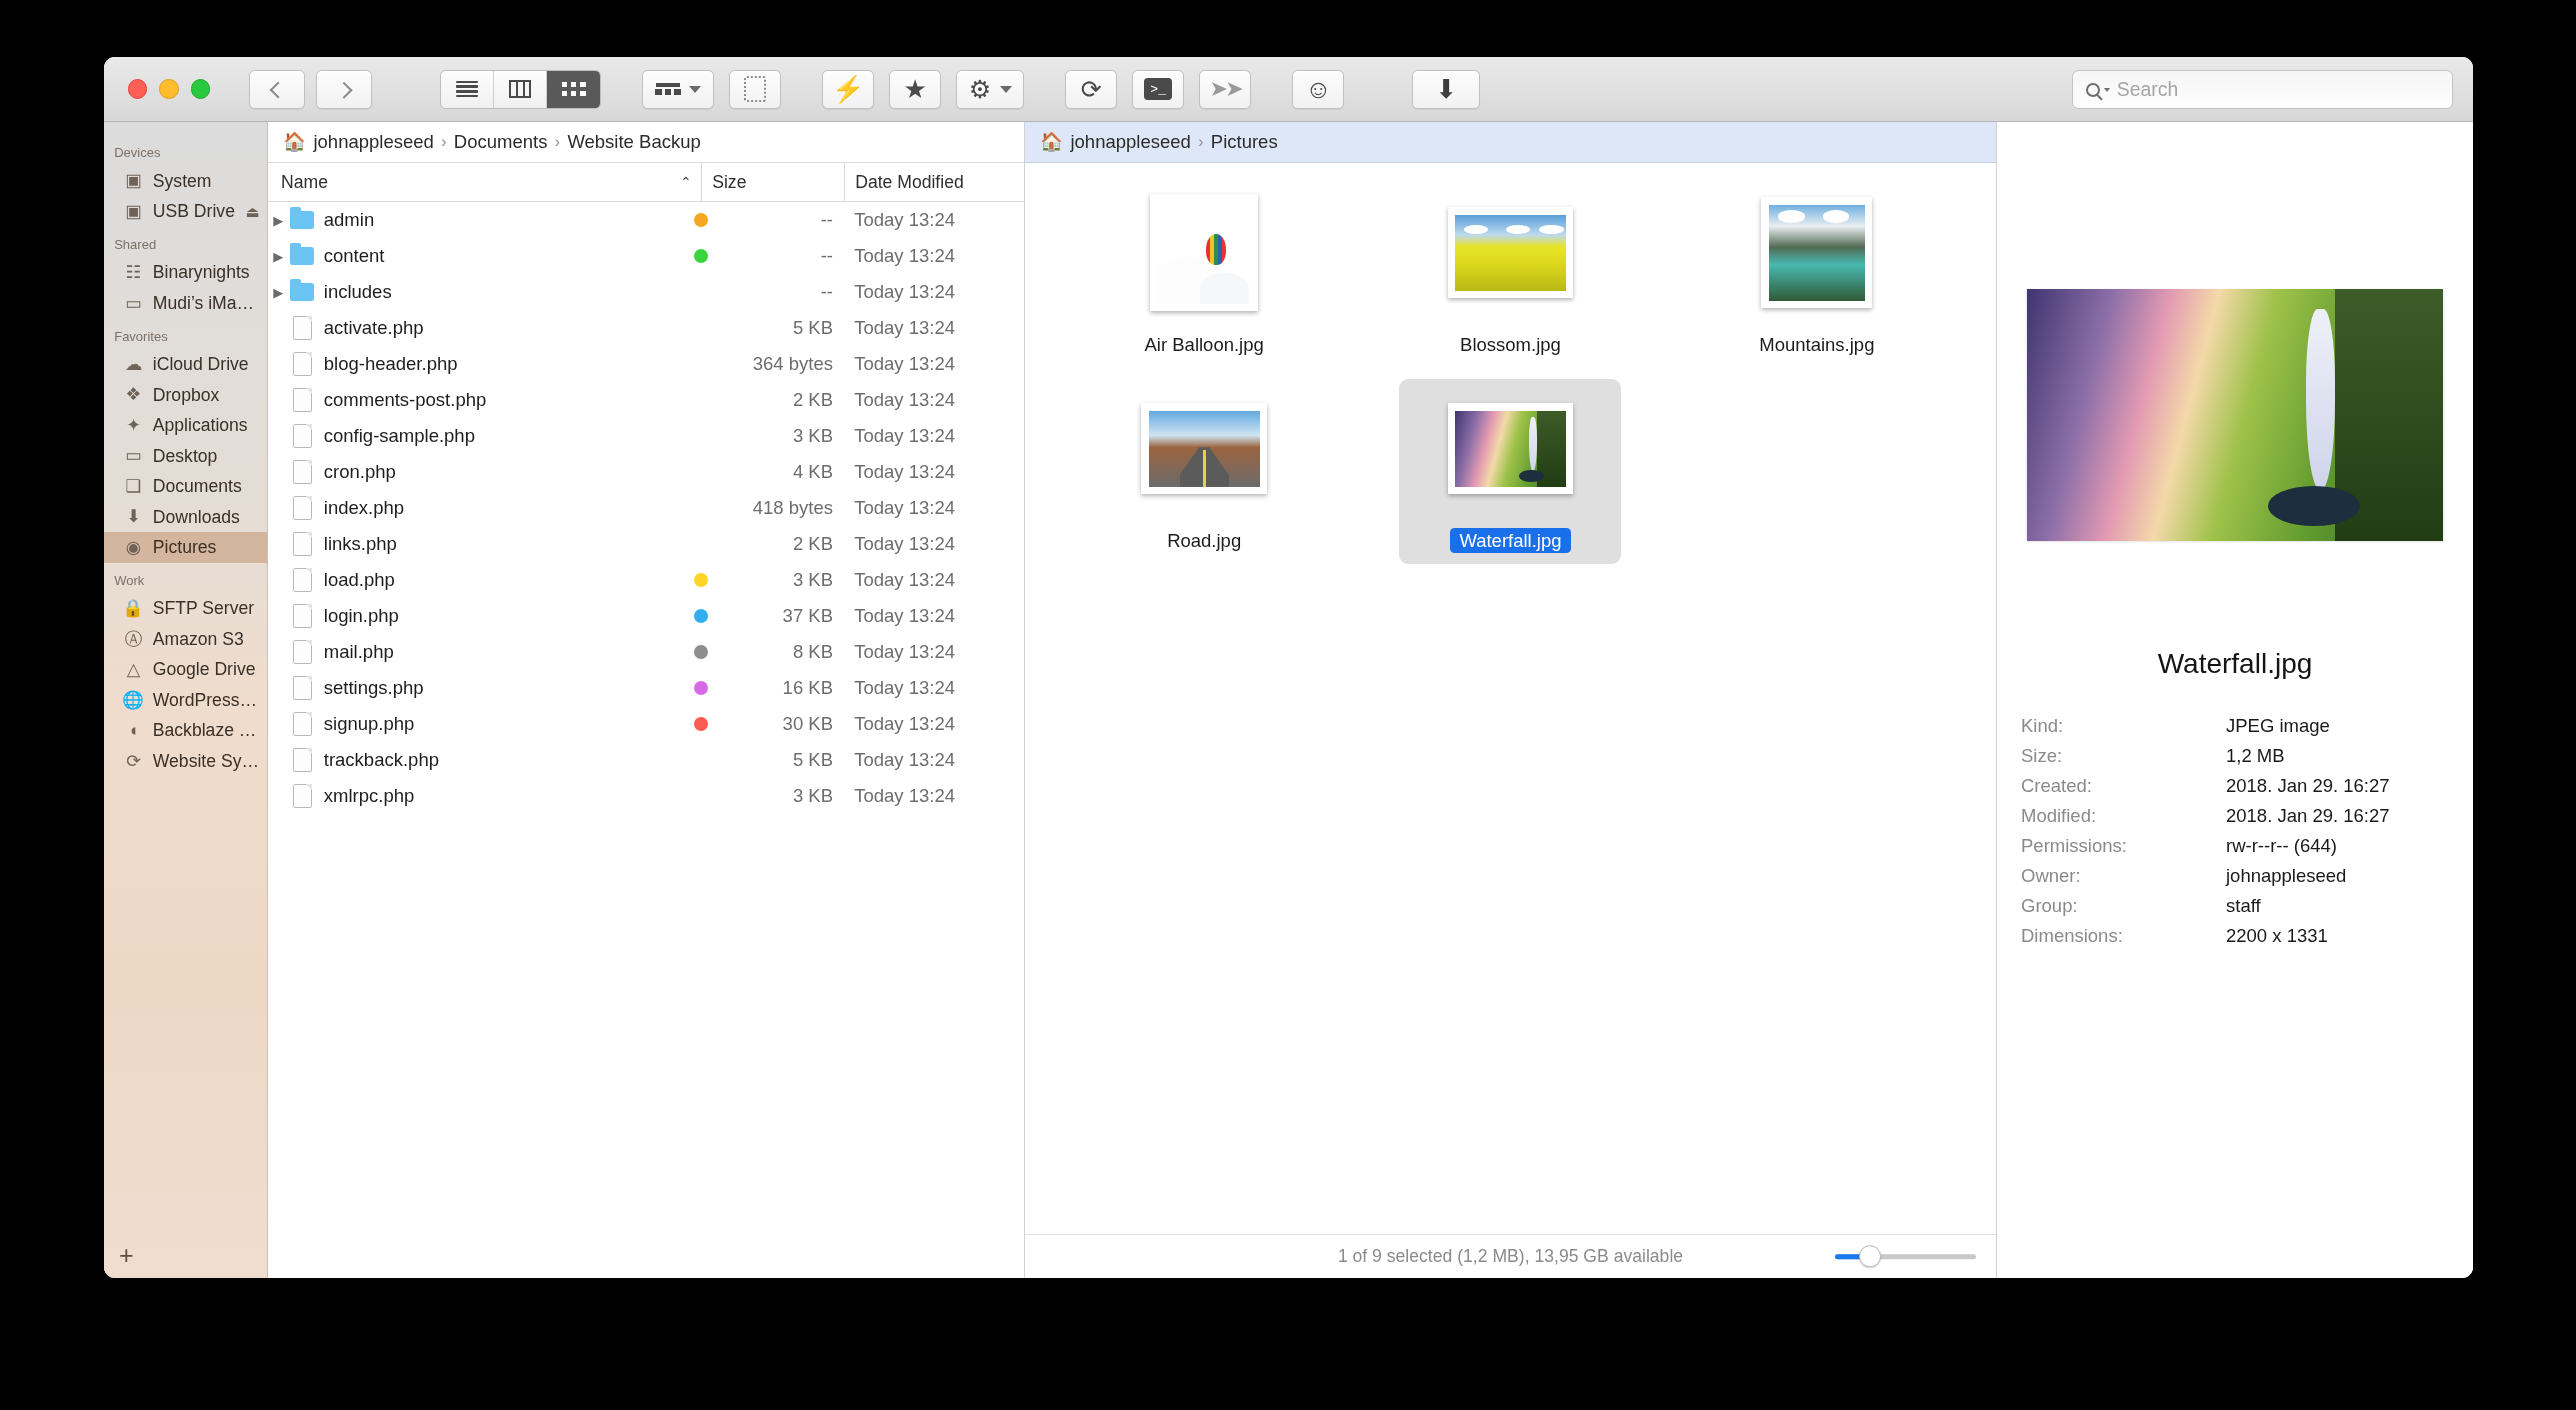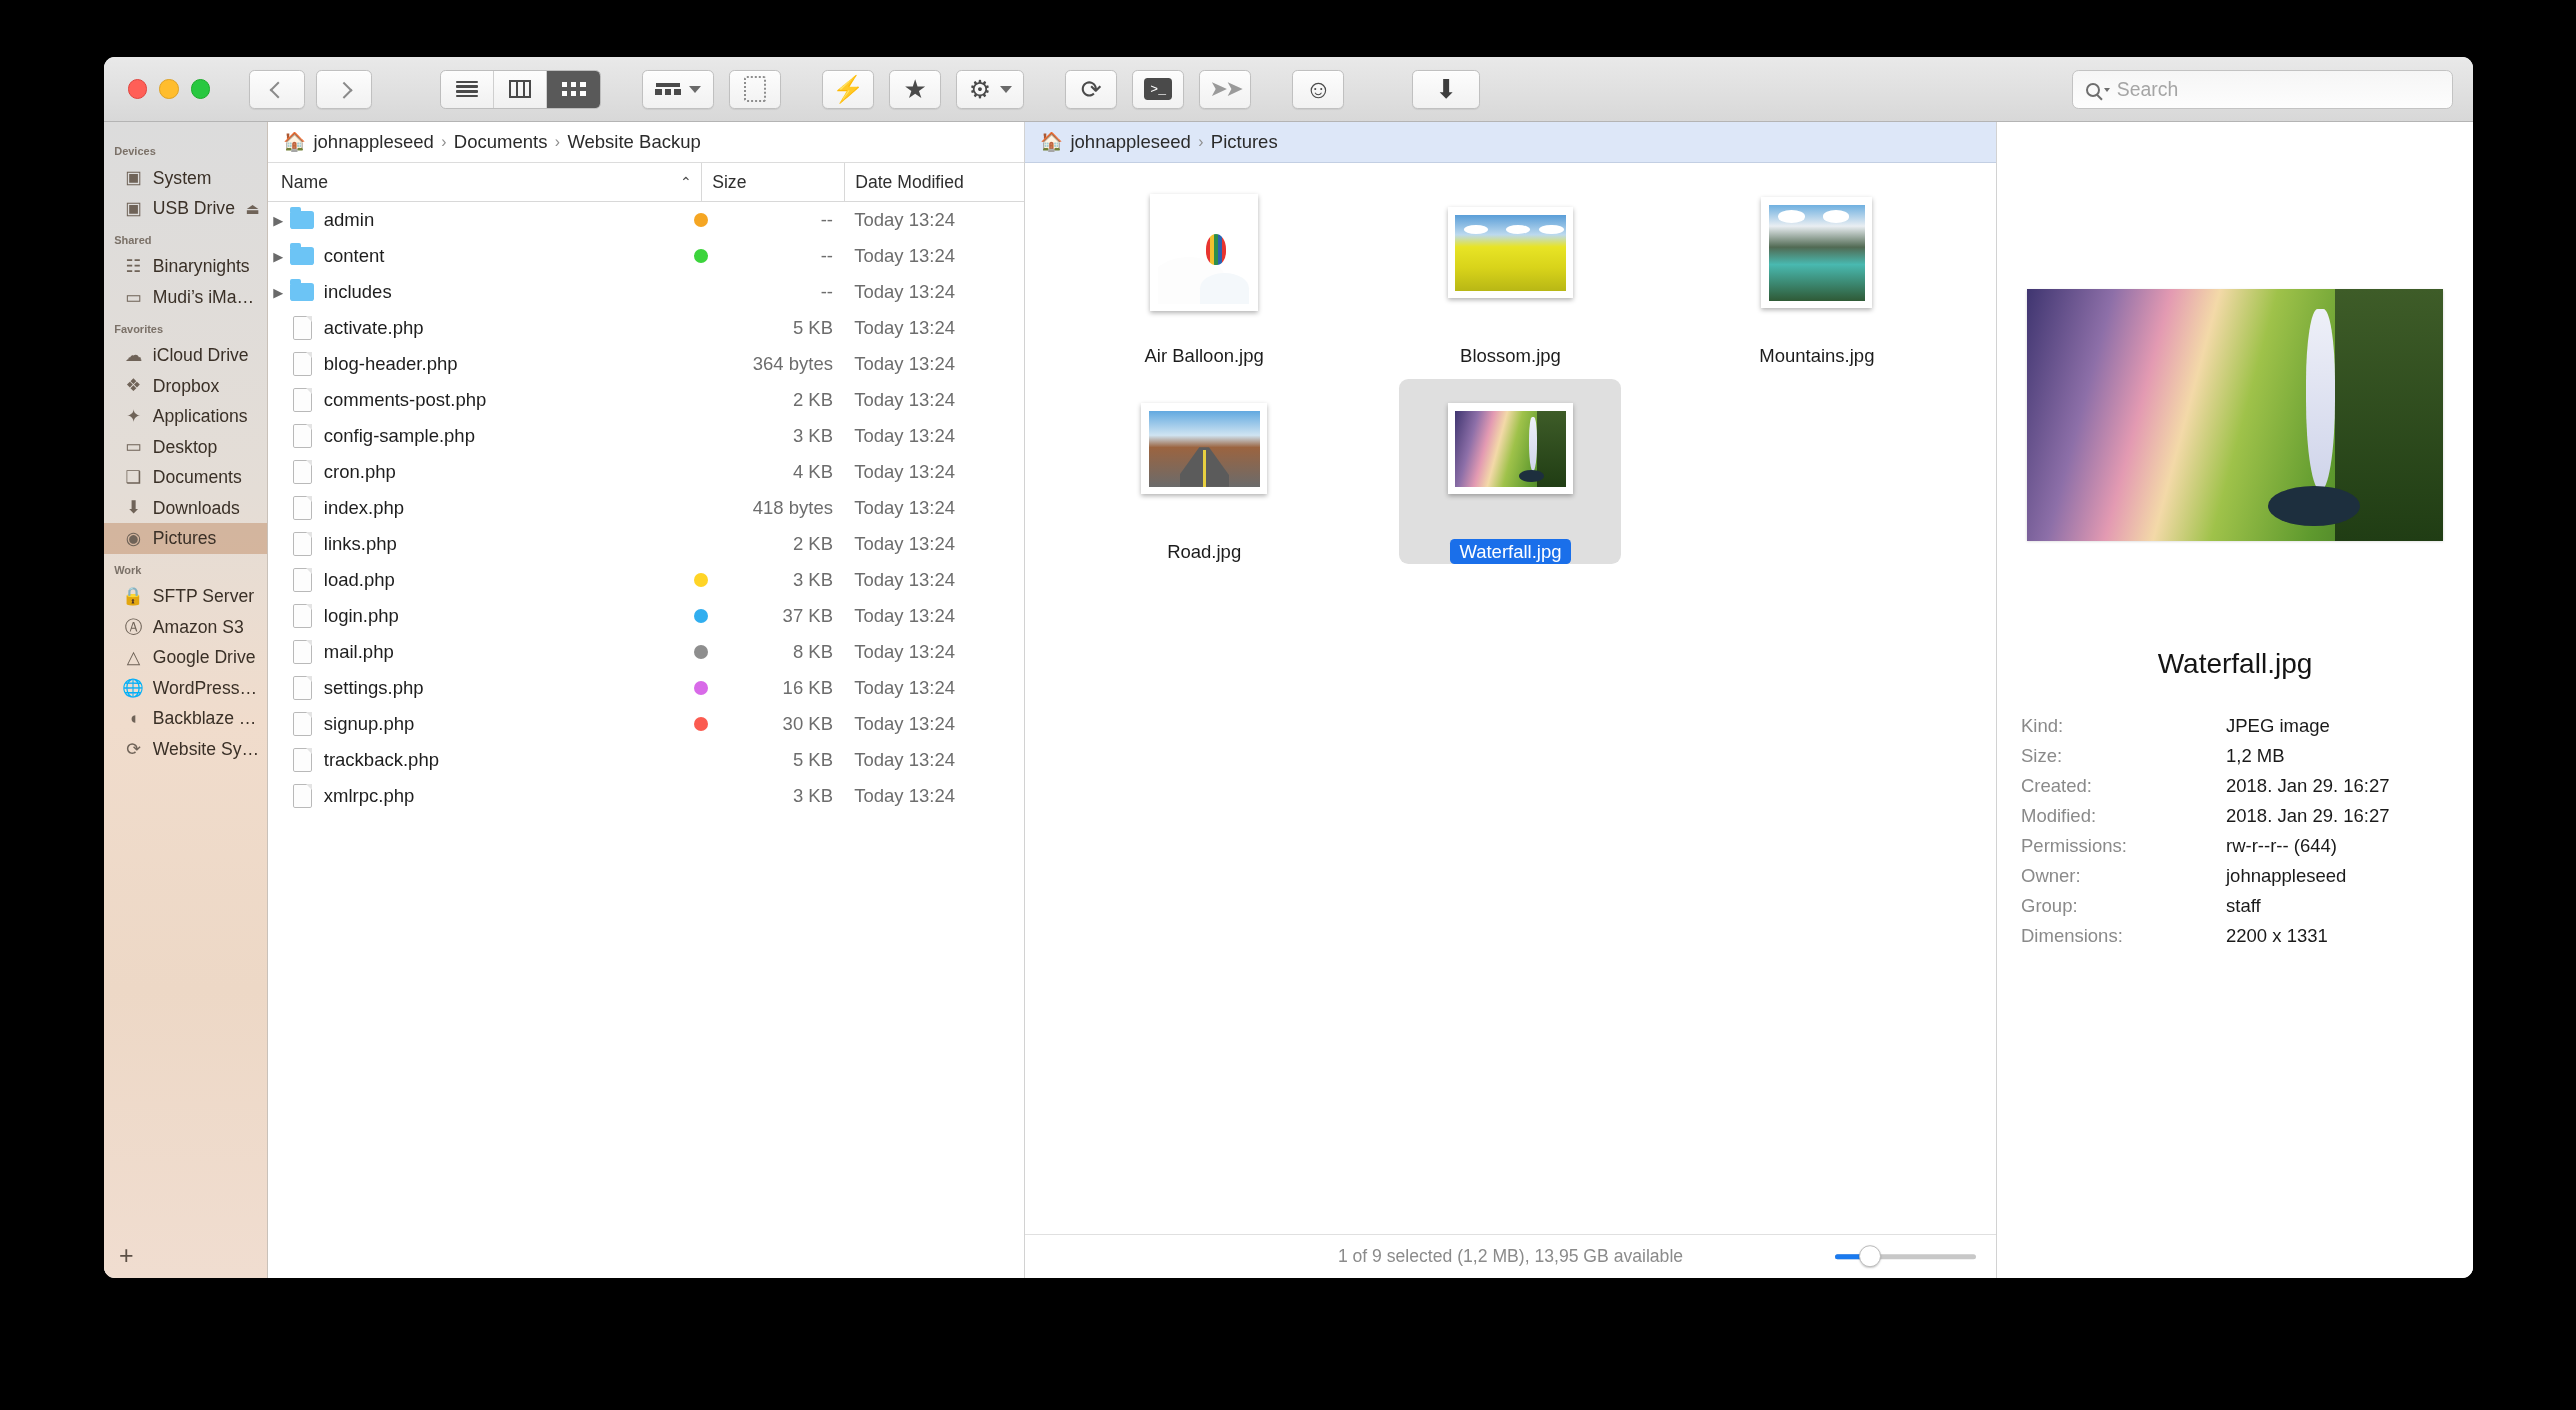--- a/index.html
+++ b/index.html
@@ -141,21 +141,21 @@
   #sidebar {
     width: 164px; flex: 0 0 164px;
     background: linear-gradient(to bottom, #dcdcdc 0%, #e4ddd6 32%, #f0dccc 52%, #edd8c6 75%, #f0ddd0 100%);
     border-right: 0.9px solid #c9c1b9;
     display: flex; flex-direction: column;
     font-size: 17.6px; color: #3a3027;
     overflow: hidden;
   }
   #sidebar-scroll { flex: 1; padding-top: 13px; overflow: hidden; }
   .sb-head {
-    font-size: 11px; font-weight: bold; color: #7b7168;
+    font-size: 13px; font-weight: normal; color: #7b7168;
     padding: 10.2px 0 5.6px 10.2px;
   }
   .sb-item {
     display: flex; align-items: center; gap: 8.3px;
     height: 30.5px; padding-left: 18.5px; padding-right: 7.4px;
     white-space: nowrap;
   }
   .sb-item.selected { background: rgba(186,127,83,.42); }
   .sb-ico { width: 22px; flex: 0 0 22px; text-align: center; font-size: 17.6px; line-height: 1; color: #6f6358; }
   .sb-label { overflow: hidden; text-overflow: ellipsis; }
@@ -253,21 +253,21 @@
   .gitem.selected { background: #dfdfdf; }
   .thumb-wrap {
     height: 120px; display: flex; align-items: center; justify-content: center;
   }
   .photo {
     background: #fff; padding: 7.4px;
     box-shadow: 0 1.9px 4.6px rgba(0,0,0,.3);
   }
   .photo .img { display: block; }
   .glabel {
-    margin-top: 30px; font-size: 18.5px; color: #1c1c1c;
+    margin-top: 19px; font-size: 18.5px; color: #1c1c1c;
     padding: 1.9px 9.3px; border-radius: 4.6px; white-space: nowrap;
   }
   .gitem.selected .glabel { background: #1a6fea; color: #fff; }
 
   .zoomslider {
     position: absolute; right: 20.4px; top: 50%; transform: translateY(-50%);
     width: 141px; height: 5.6px; background: #c8c8c8; border-radius: 2.8px;
   }
   .zoomslider .fill { position: absolute; left: 0; top: 0; height: 5.6px; width: 31px; background: #1a7aef; border-radius: 2.8px; }
   .zoomslider .knob {

